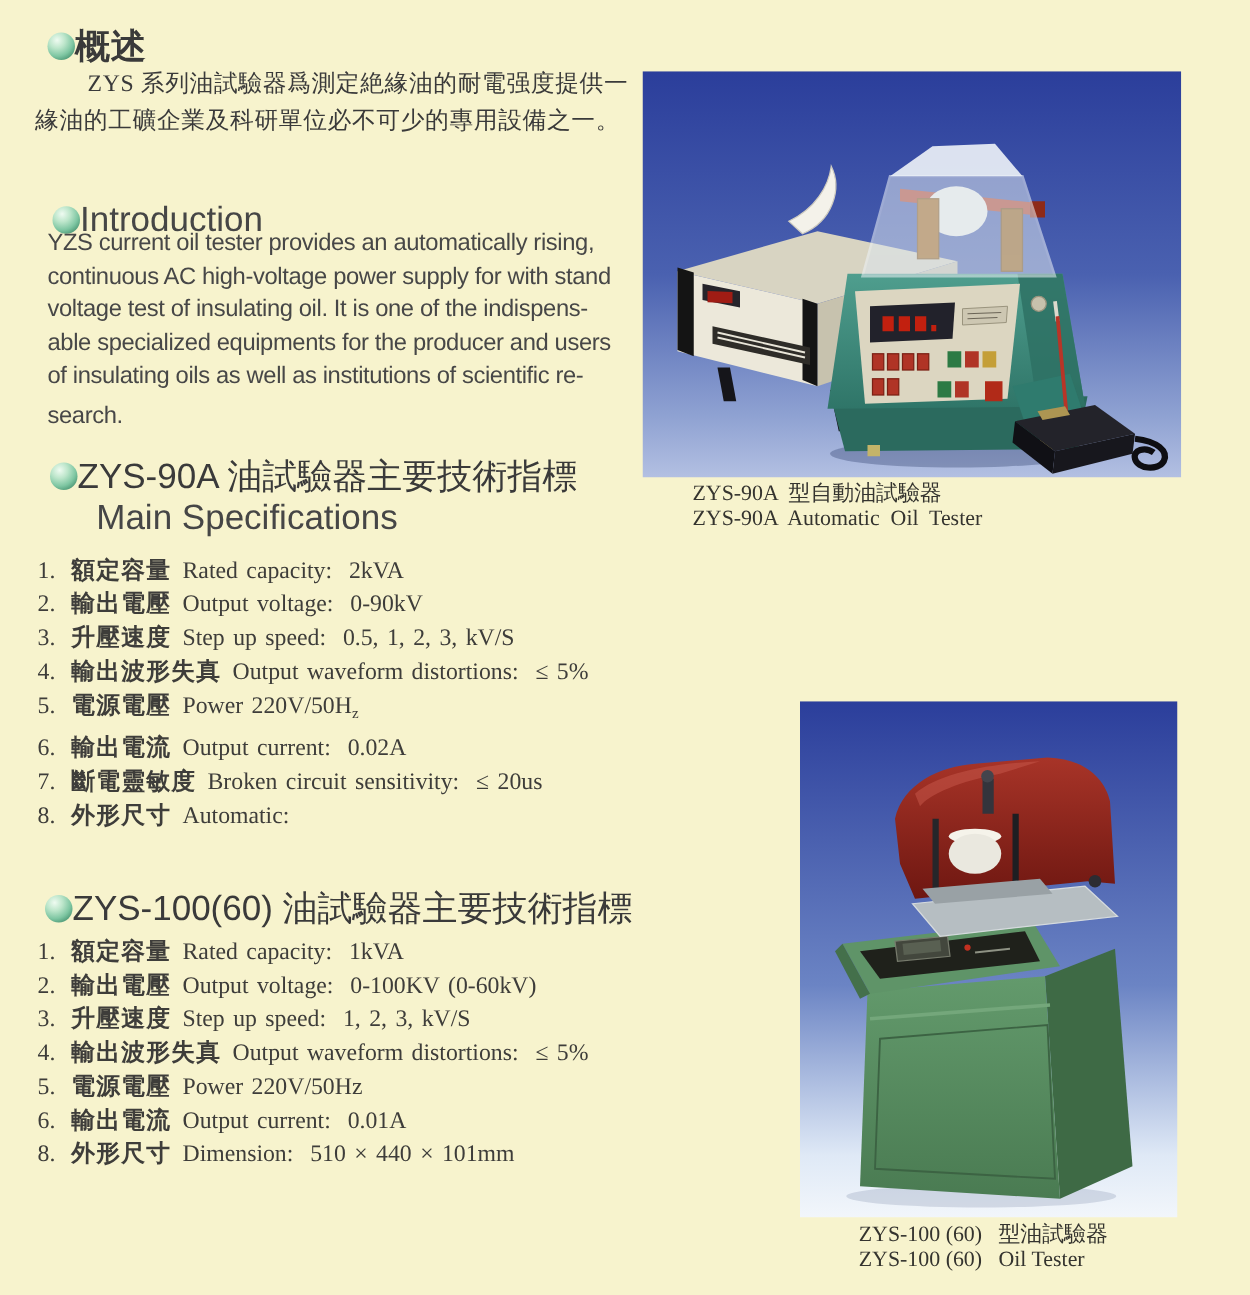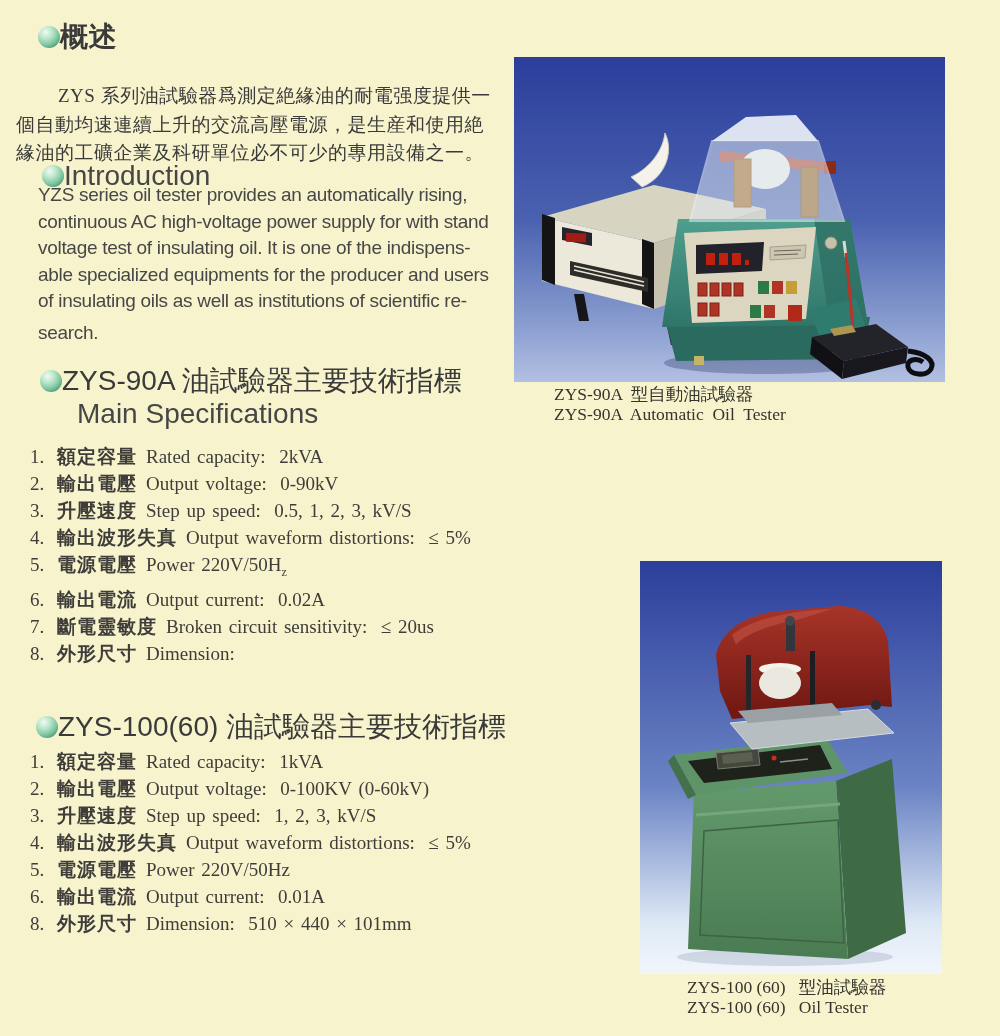--- a/index.html
+++ b/index.html
@@ -44,33 +44,32 @@
 </head>
 <body>
 
 <div class="page">
 
   <div class="abs h-row" style="left:38px; top:18px;">
     <span class="bullet"></span>
     <span class="h-zh">概述</span>
   </div>
 
-  <div class="abs cjk-para" style="left:16px; top:54px;margin-top:28px;">
+  <div class="abs cjk-para" style="left:28px; top:54px;">
     <div class="line indent">ZYS 系列油試驗器爲測定絶緣油的耐電强度提供一</div>
-    <div class="line">個自動均速連續上升的交流高壓電源，是生産和使用絶</div>
     <div class="line">緣油的工礦企業及科研單位必不可少的專用設備之一。</div>
   </div>
 
   <div class="abs h-row" style="left:42px; top:160px;">
     <span class="bullet"></span>
     <span class="h-en">Introduction</span>
   </div>
 
   <div class="abs en-para" style="left:38px; top:182px;">
-    <div class="line">YZS series oil tester provides an automatically rising,</div>
+    <div class="line">YZS current oil tester provides an automatically rising,</div>
     <div class="line">continuous AC high-voltage power supply for with stand</div>
     <div class="line">voltage test of insulating oil. It is one of the indispens-</div>
     <div class="line">able specialized equipments for the producer and users</div>
     <div class="line">of insulating oils as well as institutions of scientific re-</div>
     <div class="line" style="margin-top:5px;">search.</div>
   </div>
 
   <div class="abs h-row" style="left:40px; top:362px;">
     <span class="bullet"></span>
     <span class="h-zh" style="font-weight:500; letter-spacing:0;">ZYS-90A 油試驗器主要技術指標</span>
@@ -78,21 +77,21 @@
   <div class="abs h-en" style="left:77px; top:398px;">Main Specifications</div>
 
   <div class="abs spec-list" style="left:30px; top:443px;">
     <div class="spec-row"><span class="spec-num">1.</span><span class="spec-zh">額定容量</span><span class="spec-en">Rated capacity:  2kVA</span></div>
     <div class="spec-row"><span class="spec-num">2.</span><span class="spec-zh">輸出電壓</span><span class="spec-en">Output voltage:  0-90kV</span></div>
     <div class="spec-row"><span class="spec-num">3.</span><span class="spec-zh">升壓速度</span><span class="spec-en">Step up speed:  0.5, 1, 2, 3, kV/S</span></div>
     <div class="spec-row"><span class="spec-num">4.</span><span class="spec-zh">輸出波形失真</span><span class="spec-en">Output waveform distortions:  ≤ 5%</span></div>
     <div class="spec-row"><span class="spec-num">5.</span><span class="spec-zh">電源電壓</span><span class="spec-en">Power 220V/50H</span><sub class="spec-sub">z</sub></div>
     <div class="spec-row"><span class="spec-num">6.</span><span class="spec-zh">輸出電流</span><span class="spec-en">Output current:  0.02A</span></div>
     <div class="spec-row"><span class="spec-num">7.</span><span class="spec-zh">斷電靈敏度</span><span class="spec-en">Broken circuit sensitivity:  ≤ 20us</span></div>
-    <div class="spec-row"><span class="spec-num">8.</span><span class="spec-zh">外形尺寸</span><span class="spec-en">Dimension:</span></div>
+    <div class="spec-row"><span class="spec-num">8.</span><span class="spec-zh">外形尺寸</span><span class="spec-en">Automatic:</span></div>
   </div>
 
   <div class="abs h-row" style="left:36px; top:708px;text-align:right;">
     <span class="bullet"></span>
     <span class="h-zh" style="font-weight:500; letter-spacing:0;">ZYS-100(60) 油試驗器主要技術指標</span>
   </div>
 
   <div class="abs spec-list" style="left:30px; top:748px;">
     <div class="spec-row"><span class="spec-num">1.</span><span class="spec-zh">額定容量</span><span class="spec-en">Rated capacity:  1kVA</span></div>
     <div class="spec-row"><span class="spec-num">2.</span><span class="spec-zh">輸出電壓</span><span class="spec-en">Output voltage:  0-100KV (0-60kV)</span></div>

